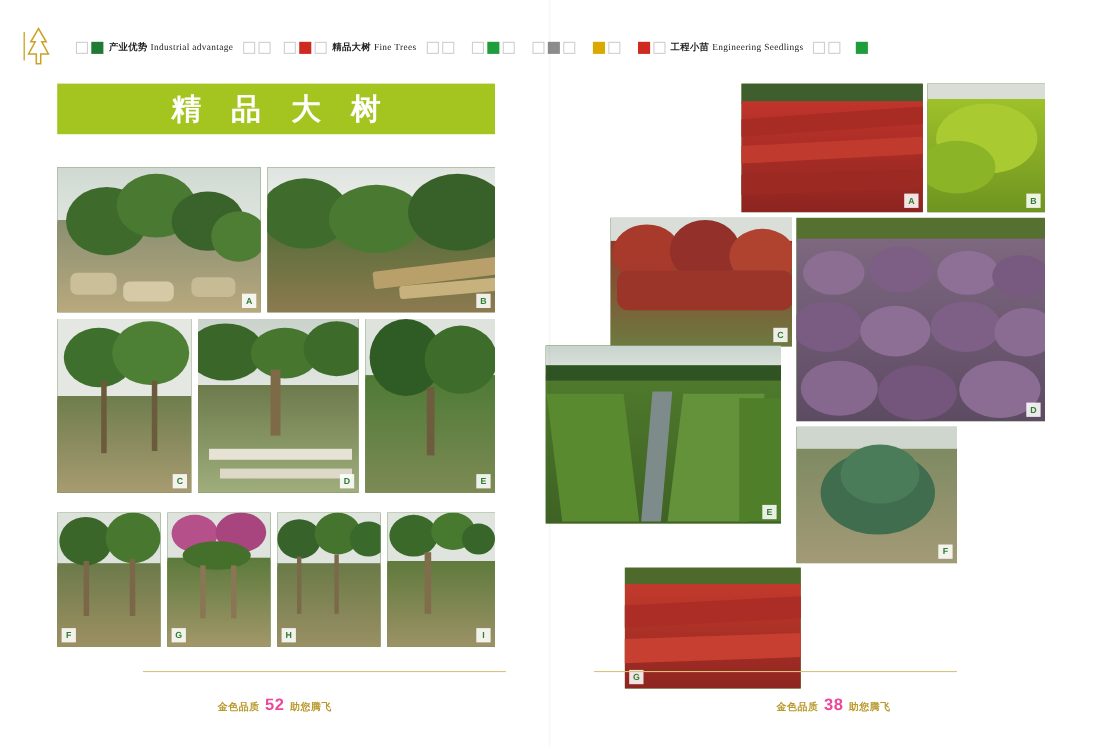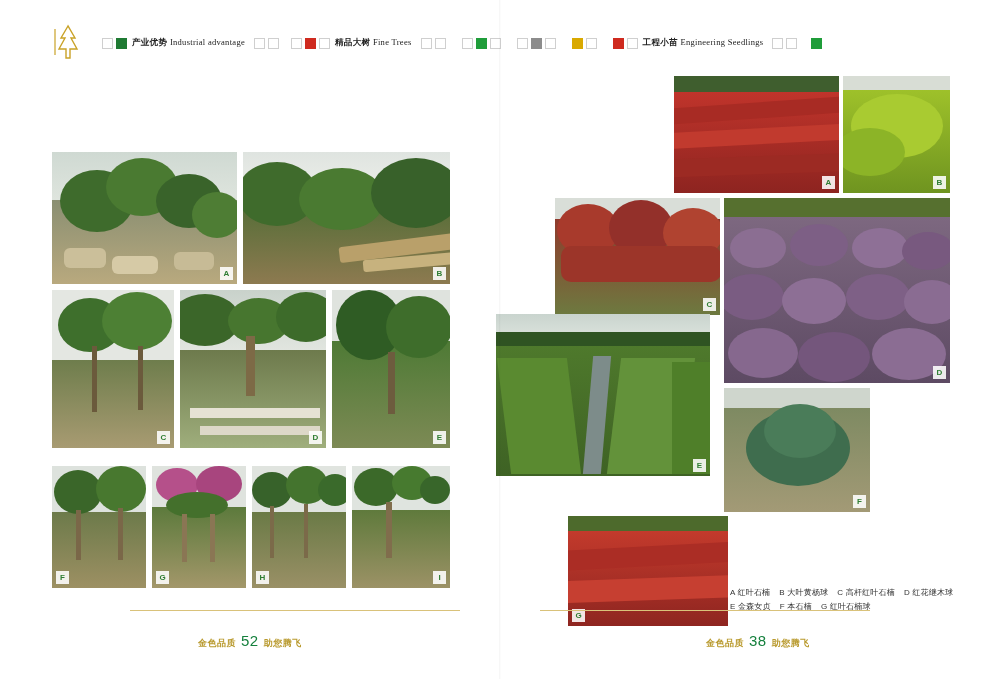--- a/index.html
+++ b/index.html
@@ -15,21 +15,21 @@
   }
   .page {
     position: absolute;
     top: 0; left: 0;
     width: 1000px; height: 679px;
     background: #fff;
   }
   
   .header {
     position: absolute;
-    top: 22px; left: 40px;
+    top: 22px; left: 7px;
     width: 956px; height: 40px;
   }
   .logo {
     position: absolute;
     left: 8px; top: 0px;
     width: 40px; height: 40px;
     color: #c9a227;
     font-size: 30px;
     line-height: 40px;
     text-align: center;
@@ -141,23 +141,23 @@
     position: absolute;
     font-size: 9px;
     color: #b99a2e;
     font-weight: bold;
     letter-spacing: .5px;
     display: flex;
     align-items: baseline;
   }
   .footer .num {
     font-size: 15px;
-    color: #15803d;
+    color: #ec4899;
     margin: 0 5px;
-    font-weight: normal;
+    font-weight: bold;
   }
   .caption {
     position: absolute;
     font-size: 8px;
     color: #333;
     letter-spacing: .2px;
     line-height: 1.7;
   }
   .caption span { margin-right: 9px; white-space: nowrap; }
   .center-fold {
@@ -223,20 +223,23 @@
         </span>
       </div>
       <span class="sq" style="background:#ffffff;border:1px solid #cfcfcf;"></span>
       <span class="sq" style="background:#ffffff;border:1px solid #cfcfcf;margin-right:14px;"></span>
       <span class="sq" style="background:#1f9d3a;"></span>
     </div>
   </div>
 
   <div class="leftpage">
 
+    <div class="title-banner">
+      <div class="t">精 品 大 树</div>
+    </div>
 
     <div class="photo" style="left:52px; top:152px; width:185px; height:132px;">
       <div class="sky" style="background:linear-gradient(#cfd9d2,#dfe5de);height:38%;"></div>
       <div class="ground" style="height:64%;background:linear-gradient(#8a8f72,#b9a97e);"></div>
       <div class="blob" style="left:8px;top:18px;width:74px;height:62px;background:#3e6b2c;"></div>
       <div class="blob" style="left:54px;top:6px;width:72px;height:58px;background:#4a7a31;"></div>
       <div class="blob" style="left:104px;top:22px;width:66px;height:54px;background:#39632a;"></div>
       <div class="blob" style="left:140px;top:40px;width:50px;height:46px;background:#4e7d34;"></div>
       <div class="blob" style="left:12px;top:96px;width:42px;height:20px;background:#cbbf9a;border-radius:6px;"></div>
       <div class="blob" style="left:60px;top:104px;width:46px;height:18px;background:#d6caa6;border-radius:6px;"></div>
@@ -405,24 +408,20 @@
     </div>
 
     <div class="photo" style="left:68px; top:516px; width:160px; height:110px;">
       <div class="sky" style="background:#4d6a2c;height:16%;"></div>
       <div class="ground" style="height:86%;background:linear-gradient(#c33a2c,#8e2520);"></div>
       <div class="blob" style="left:-10px;top:30px;width:190px;height:20px;background:#ab2d25;border-radius:4px;transform:rotate(-3deg);"></div>
       <div class="blob" style="left:-10px;top:62px;width:190px;height:22px;background:#c63f31;border-radius:4px;transform:rotate(-2deg);"></div>
       <div class="tag bl">G</div>
     </div>
 
-    <div class="caption" style="left:230px; top:586px; width:256px;">
-      <span>A 红叶石楠</span><span>B 大叶黄杨球</span><span>C 高杆红叶石楠</span><span>D 红花继木球</span><br>
-      <span>E 金森女贞</span><span>F 本石楠</span><span>G 红叶石楠球</span>
-    </div>
 
     <div class="footer-line" style="left:40px; top:610px; width:330px;"></div>
 
     <div class="footer" style="left:206px; top:632px;">
       <span>金色品质</span>
       <span class="num">38</span>
       <span>助您腾飞</span>
     </div>
   </div>
 

